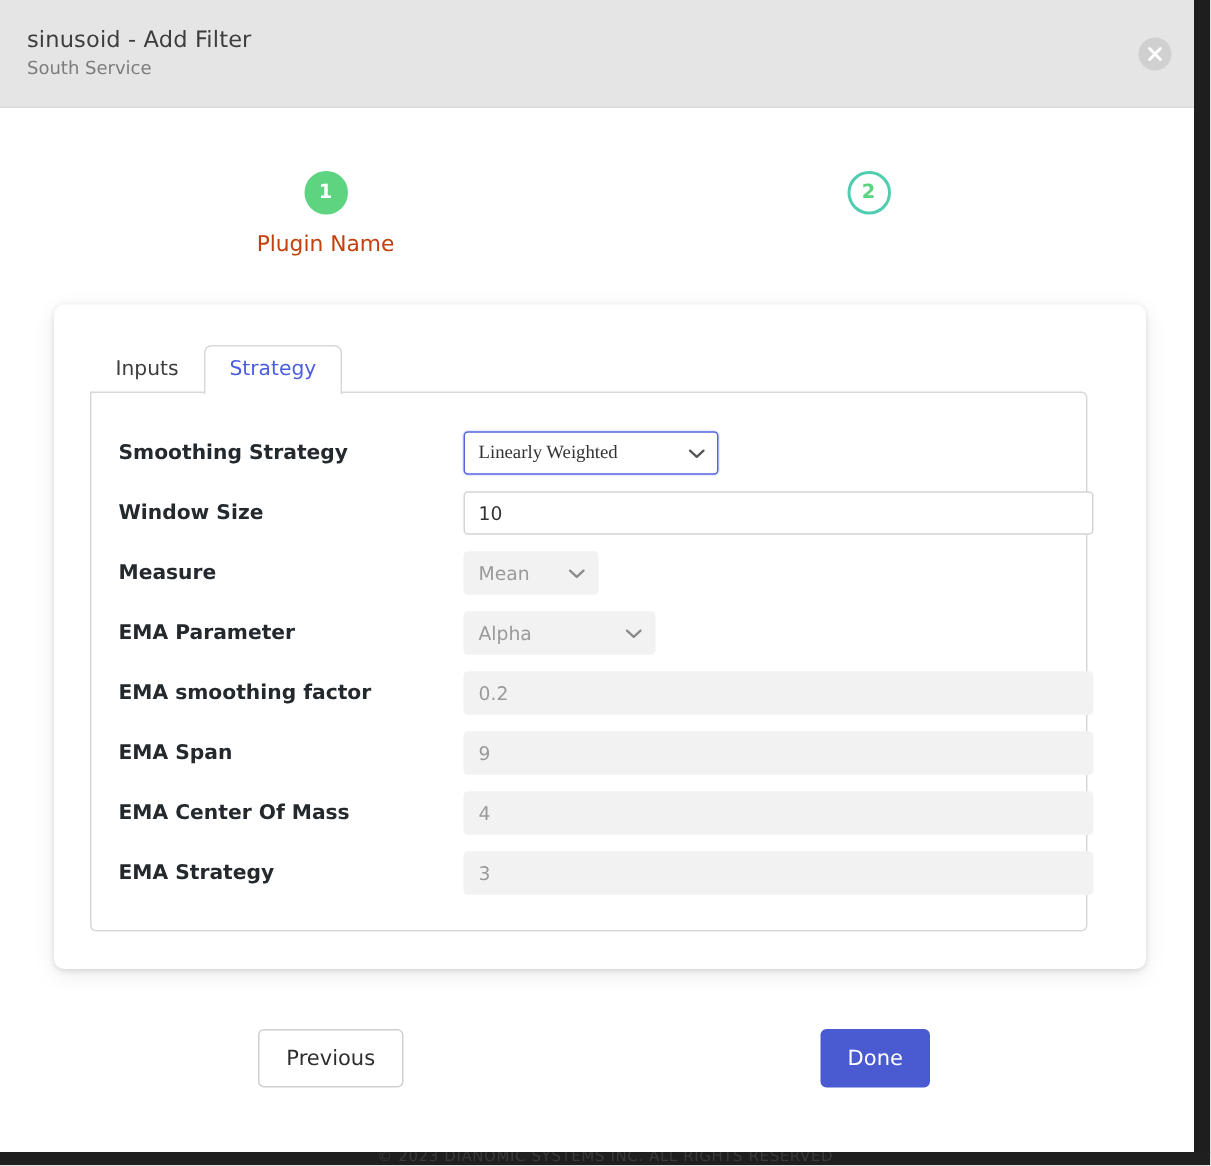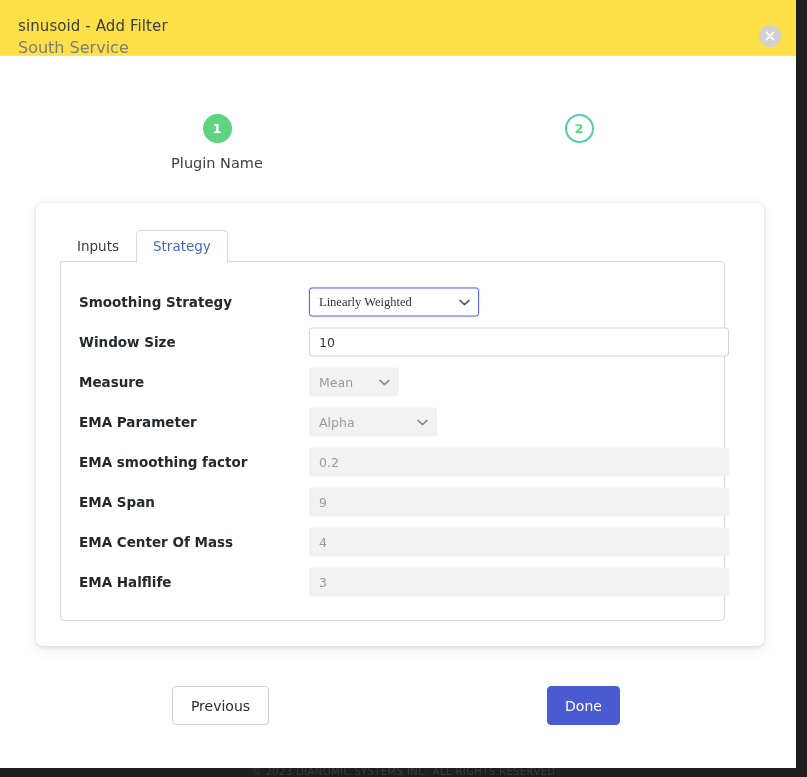--- a/index.html
+++ b/index.html
@@ -36,36 +36,36 @@
     font-size: 10px;
     color: #3a3a3a;
     letter-spacing: .4px;
     white-space: nowrap;
   }
 
   
   .header {
     position: absolute;
     left: 0; top: 0;
-    width: 796px; height: 56px;
-    background: #fde047;
+    width: 796px; height: 72px;
+    background: #e5e5e5;
     border-bottom: 1px solid #dcdcdc;
   }
   .header-title {
     position: absolute;
     left: 18px; top: 17px;
     font-size: 15px;
     color: #3d3d3d;
     font-weight: 400;
     letter-spacing: .1px;
   }
   .header-subtitle {
     position: absolute;
     left: 18px; top: 38px;
-    font-size: 16px;
+    font-size: 12px;
     color: #7c7c7c;
     font-weight: 400;
   }
   .close-btn {
     position: absolute;
     right: 15px; top: 25px;
     width: 22px; height: 22px;
     border-radius: 50%;
     background: #d0d0d0;
     cursor: pointer;
@@ -112,21 +112,21 @@
     border: 2px solid #5ed481;
   }
   .step-circle.current {
     background: #ffffff;
     color: #5ed481;
     border: 2.5px solid #4fcdb1;
   }
   .step-label {
     margin-top: 12px;
     font-size: 14.5px;
-    color: #404040;
+    color: #c2410c;
   }
 
   
   .card {
     position: absolute;
     left: 36px; top: 203px;
     width: 728px; height: 443px;
     background: #ffffff;
     border-radius: 7px;
     box-shadow: 0 1px 4px rgba(0,0,0,.13), 0 4px 16px rgba(0,0,0,.07);
@@ -377,21 +377,21 @@
       </div>
 
       <div class="form-row" style="top:260px">
         <div class="form-label">EMA Center Of Mass</div>
         <div class="field-wrap">
           <input class="txt-input disabled" type="text" disabled="" value="4" style="">
         </div>
       </div>
 
       <div class="form-row" style="top:300px">
-        <div class="form-label">EMA Halflife</div>
+        <div class="form-label">EMA Strategy</div>
         <div class="field-wrap">
           <input class="txt-input disabled" type="text" disabled="" value="3" style="">
         </div>
       </div>
 
     </div>
   </div>
 
   <button class="btn-prev">Previous</button>
   <button class="btn-done">Done</button>

